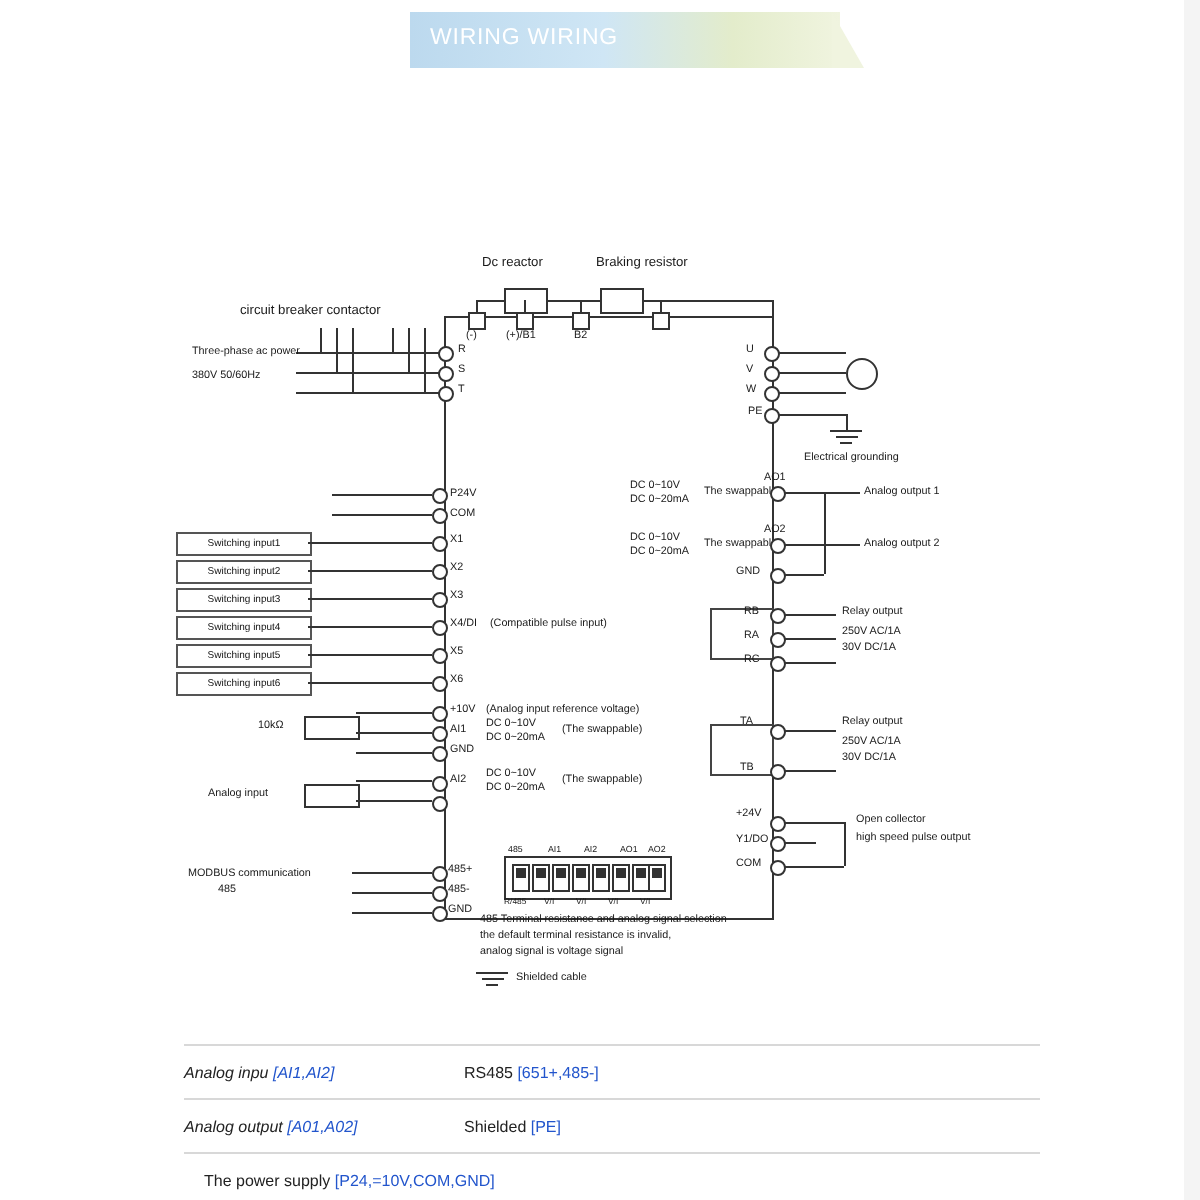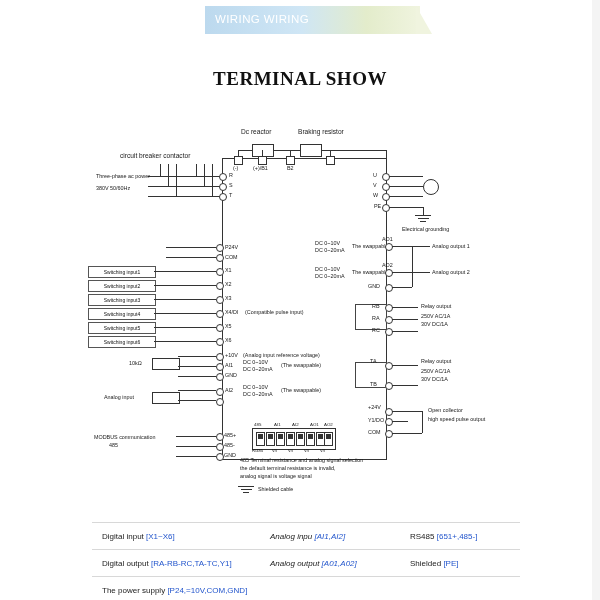--- a/index.html
+++ b/index.html
@@ -65,21 +65,20 @@
 <body>
 
 <div class="page">
 
   <div class="header">
     <div class="hdr-band-grad"></div>
     <div class="hdr-tail"></div>
     <div class="hdr-text">WIRING WIRING</div>
   </div>
 
-  <div class="title">TERMINAL SHOW</div>
 
   <div class="canvas">
 
     <div class="body-box"></div>
 
     <div class="ln h" style="left:238px;top:50px;width:148px;"></div>
     <div class="box" style="left:252px;top:44px;width:20px;height:11px;"></div>
     <div class="box" style="left:300px;top:44px;width:20px;height:11px;"></div>
     <div class="ln v" style="left:238px;top:50px;height:8px;"></div>
     <div class="ln v" style="left:262px;top:50px;height:8px;"></div>
@@ -315,26 +314,24 @@
     <div class="ln h" style="left:392px;top:321px;width:16px;"></div>
     <div class="ln h" style="left:392px;top:333px;width:30px;"></div>
     <div class="ln v" style="left:422px;top:311px;height:22px;"></div>
     <div class="lbl" style="left:428px;top:307px;">Open collector</div>
     <div class="lbl" style="left:428px;top:316px;">high speed pulse output</div>
 
   </div>
 
   <div class="tbl">
     <div class="trow">
-      <div class="cell c1"><span>Digital input</span> <span class="hl">[X1~X6]</span></div>
       <div class="cell c2"><span>Analog inpu</span> <span class="hl">[AI1,AI2]</span></div>
       <div class="cell c3"><span>RS485</span> <span class="hl">[651+,485-]</span></div>
     </div>
     <div class="trow">
-      <div class="cell c1"><span>Digital output</span> <span class="hl">[RA-RB-RC,TA-TC,Y1]</span></div>
       <div class="cell c2"><span>Analog output</span> <span class="hl">[A01,A02]</span></div>
       <div class="cell c3"><span>Shielded</span> <span class="hl">[PE]</span></div>
     </div>
     <div class="trow last">
       <div class="cell c1"><span>The power supply</span> <span class="hl">[P24,=10V,COM,GND]</span></div>
       <div class="cell c2"></div>
       <div class="cell c3"></div>
     </div>
   </div>
 

